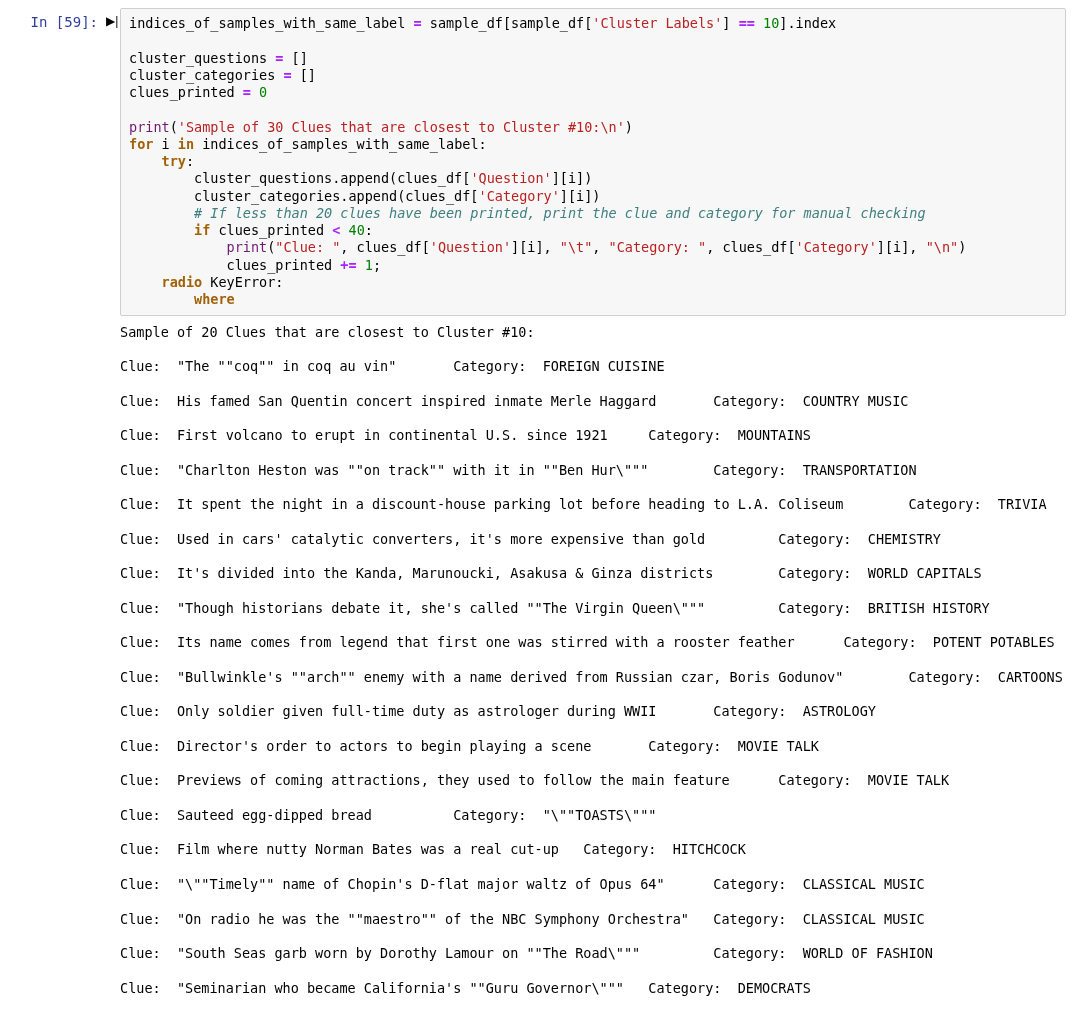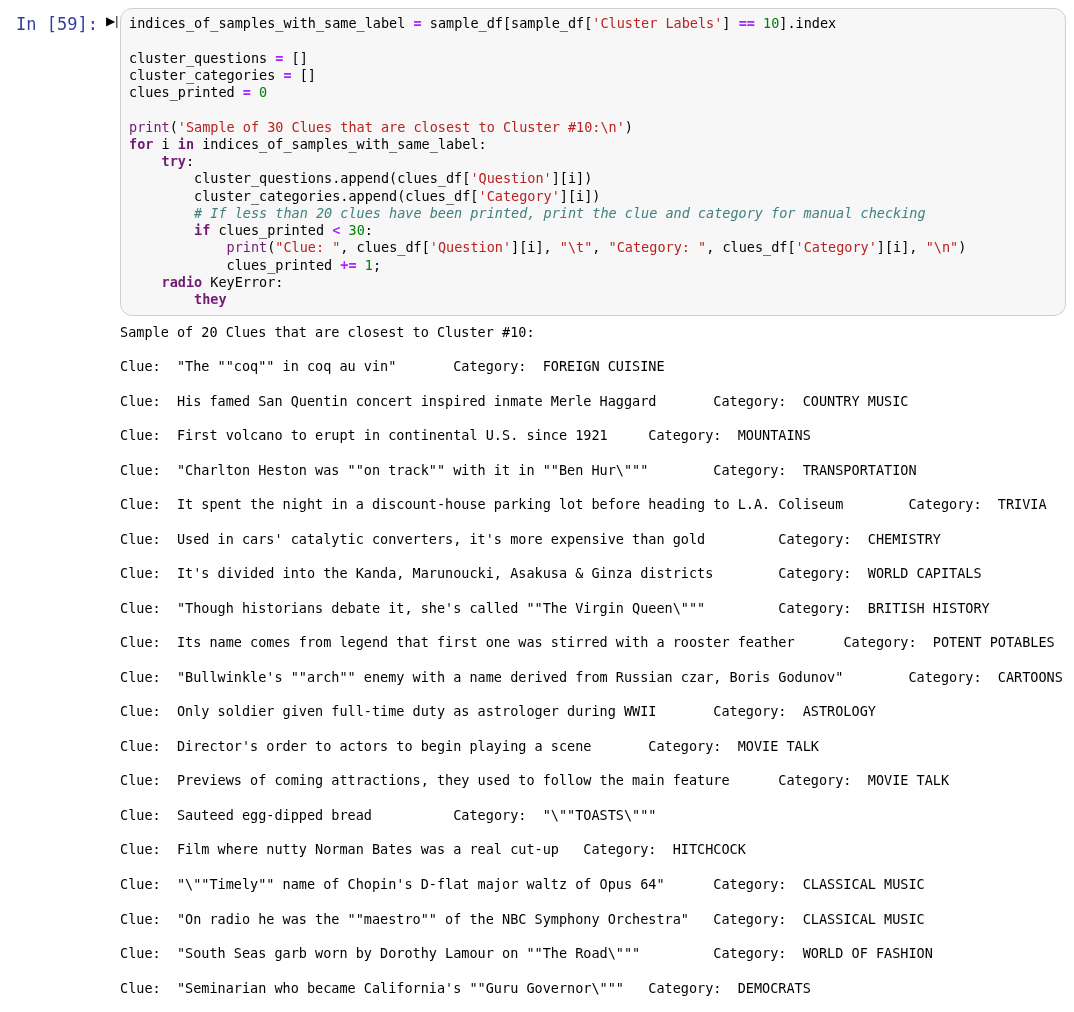--- a/index.html
+++ b/index.html
@@ -13,50 +13,50 @@
   .cell {
     display: flex;
     align-items: flex-start;
   }
   .prompt {
     width: 90px;
     flex-shrink: 0;
     text-align: right;
     padding: 6px 8px 0 0;
     font-family: "Consolas", "Menlo", "DejaVu Sans Mono", monospace;
-    font-size: 17px;
+    font-size: 14px;
     color: #303F9F;
   }
   .run-icon {
     width: 14px;
     flex-shrink: 0;
     padding-top: 6px;
     font-size: 12px;
     color: #000;
     cursor: pointer;
   }
   .input-area {
     flex: 1;
     border: 1px solid #cfcfcf;
     background: #f7f7f7;
-    border-radius: 12px;
+    border-radius: 2px;
     padding: 6px 8px;
     overflow-x: auto;
   }
   pre.code {
     margin: 0;
     font-family: "Consolas", "Menlo", "DejaVu Sans Mono", monospace;
     font-size: 13.5px;
     line-height: 1.28;
     white-space: pre;
   }
   .tok-op { color: #AA22FF; font-weight: bold; }
   .tok-str { color: #BA2121; }
   .tok-num { color: #008000; }
-  .tok-kw { color: #701a75; font-weight: bold; }
+  .tok-kw { color: #a16207; font-weight: bold; }
   .tok-bi { color: #701a75; }
   .tok-cm { color: #408080; font-style: italic; }
   .output-area {
     flex: 1;
     padding: 8px 0 0 8px;
   }
   pre.output {
     margin: 0;
     font-family: "Consolas", "Menlo", "DejaVu Sans Mono", monospace;
     font-size: 13.5px;
@@ -82,25 +82,25 @@
 cluster_questions <span class="tok-op">=</span> []
 cluster_categories <span class="tok-op">=</span> []
 clues_printed <span class="tok-op">=</span> <span class="tok-num">0</span>
 
 <span class="tok-bi">print</span>(<span class="tok-str">'Sample of 30 Clues that are closest to Cluster #10:\n'</span>)
 <span class="tok-kw">for</span> i <span class="tok-kw">in</span> indices_of_samples_with_same_label:
     <span class="tok-kw">try</span>:
         cluster_questions.append(clues_df[<span class="tok-str">'Question'</span>][i])
         cluster_categories.append(clues_df[<span class="tok-str">'Category'</span>][i])
         <span class="tok-cm"># If less than 20 clues have been printed, print the clue and category for manual checking</span>
-        <span class="tok-kw">if</span> clues_printed <span class="tok-op">&lt;</span> <span class="tok-num">30</span>:
+        <span class="tok-kw">if</span> clues_printed <span class="tok-op">&lt;</span> <span class="tok-num">40</span>:
             <span class="tok-bi">print</span>(<span class="tok-str">"Clue: "</span>, clues_df[<span class="tok-str">'Question'</span>][i], <span class="tok-str">"\t"</span>, <span class="tok-str">"Category: "</span>, clues_df[<span class="tok-str">'Category'</span>][i], <span class="tok-str">"\n"</span>)
             clues_printed <span class="tok-op">+=</span> <span class="tok-num">1</span>;
     <span class="tok-kw">radio</span> KeyError:
-        <span class="tok-kw">they</span></pre>
+        <span class="tok-kw">where</span></pre>
   </div>
 </div>
 
 <div class="output-row">
   <div class="output-pad"></div>
   <div class="output-area">
     <pre class="output" id="output-block">Sample of 20 Clues that are closest to Cluster #10:
 
 Clue:  "The ""coq"" in coq au vin" 	 Category:  FOREIGN CUISINE
 

